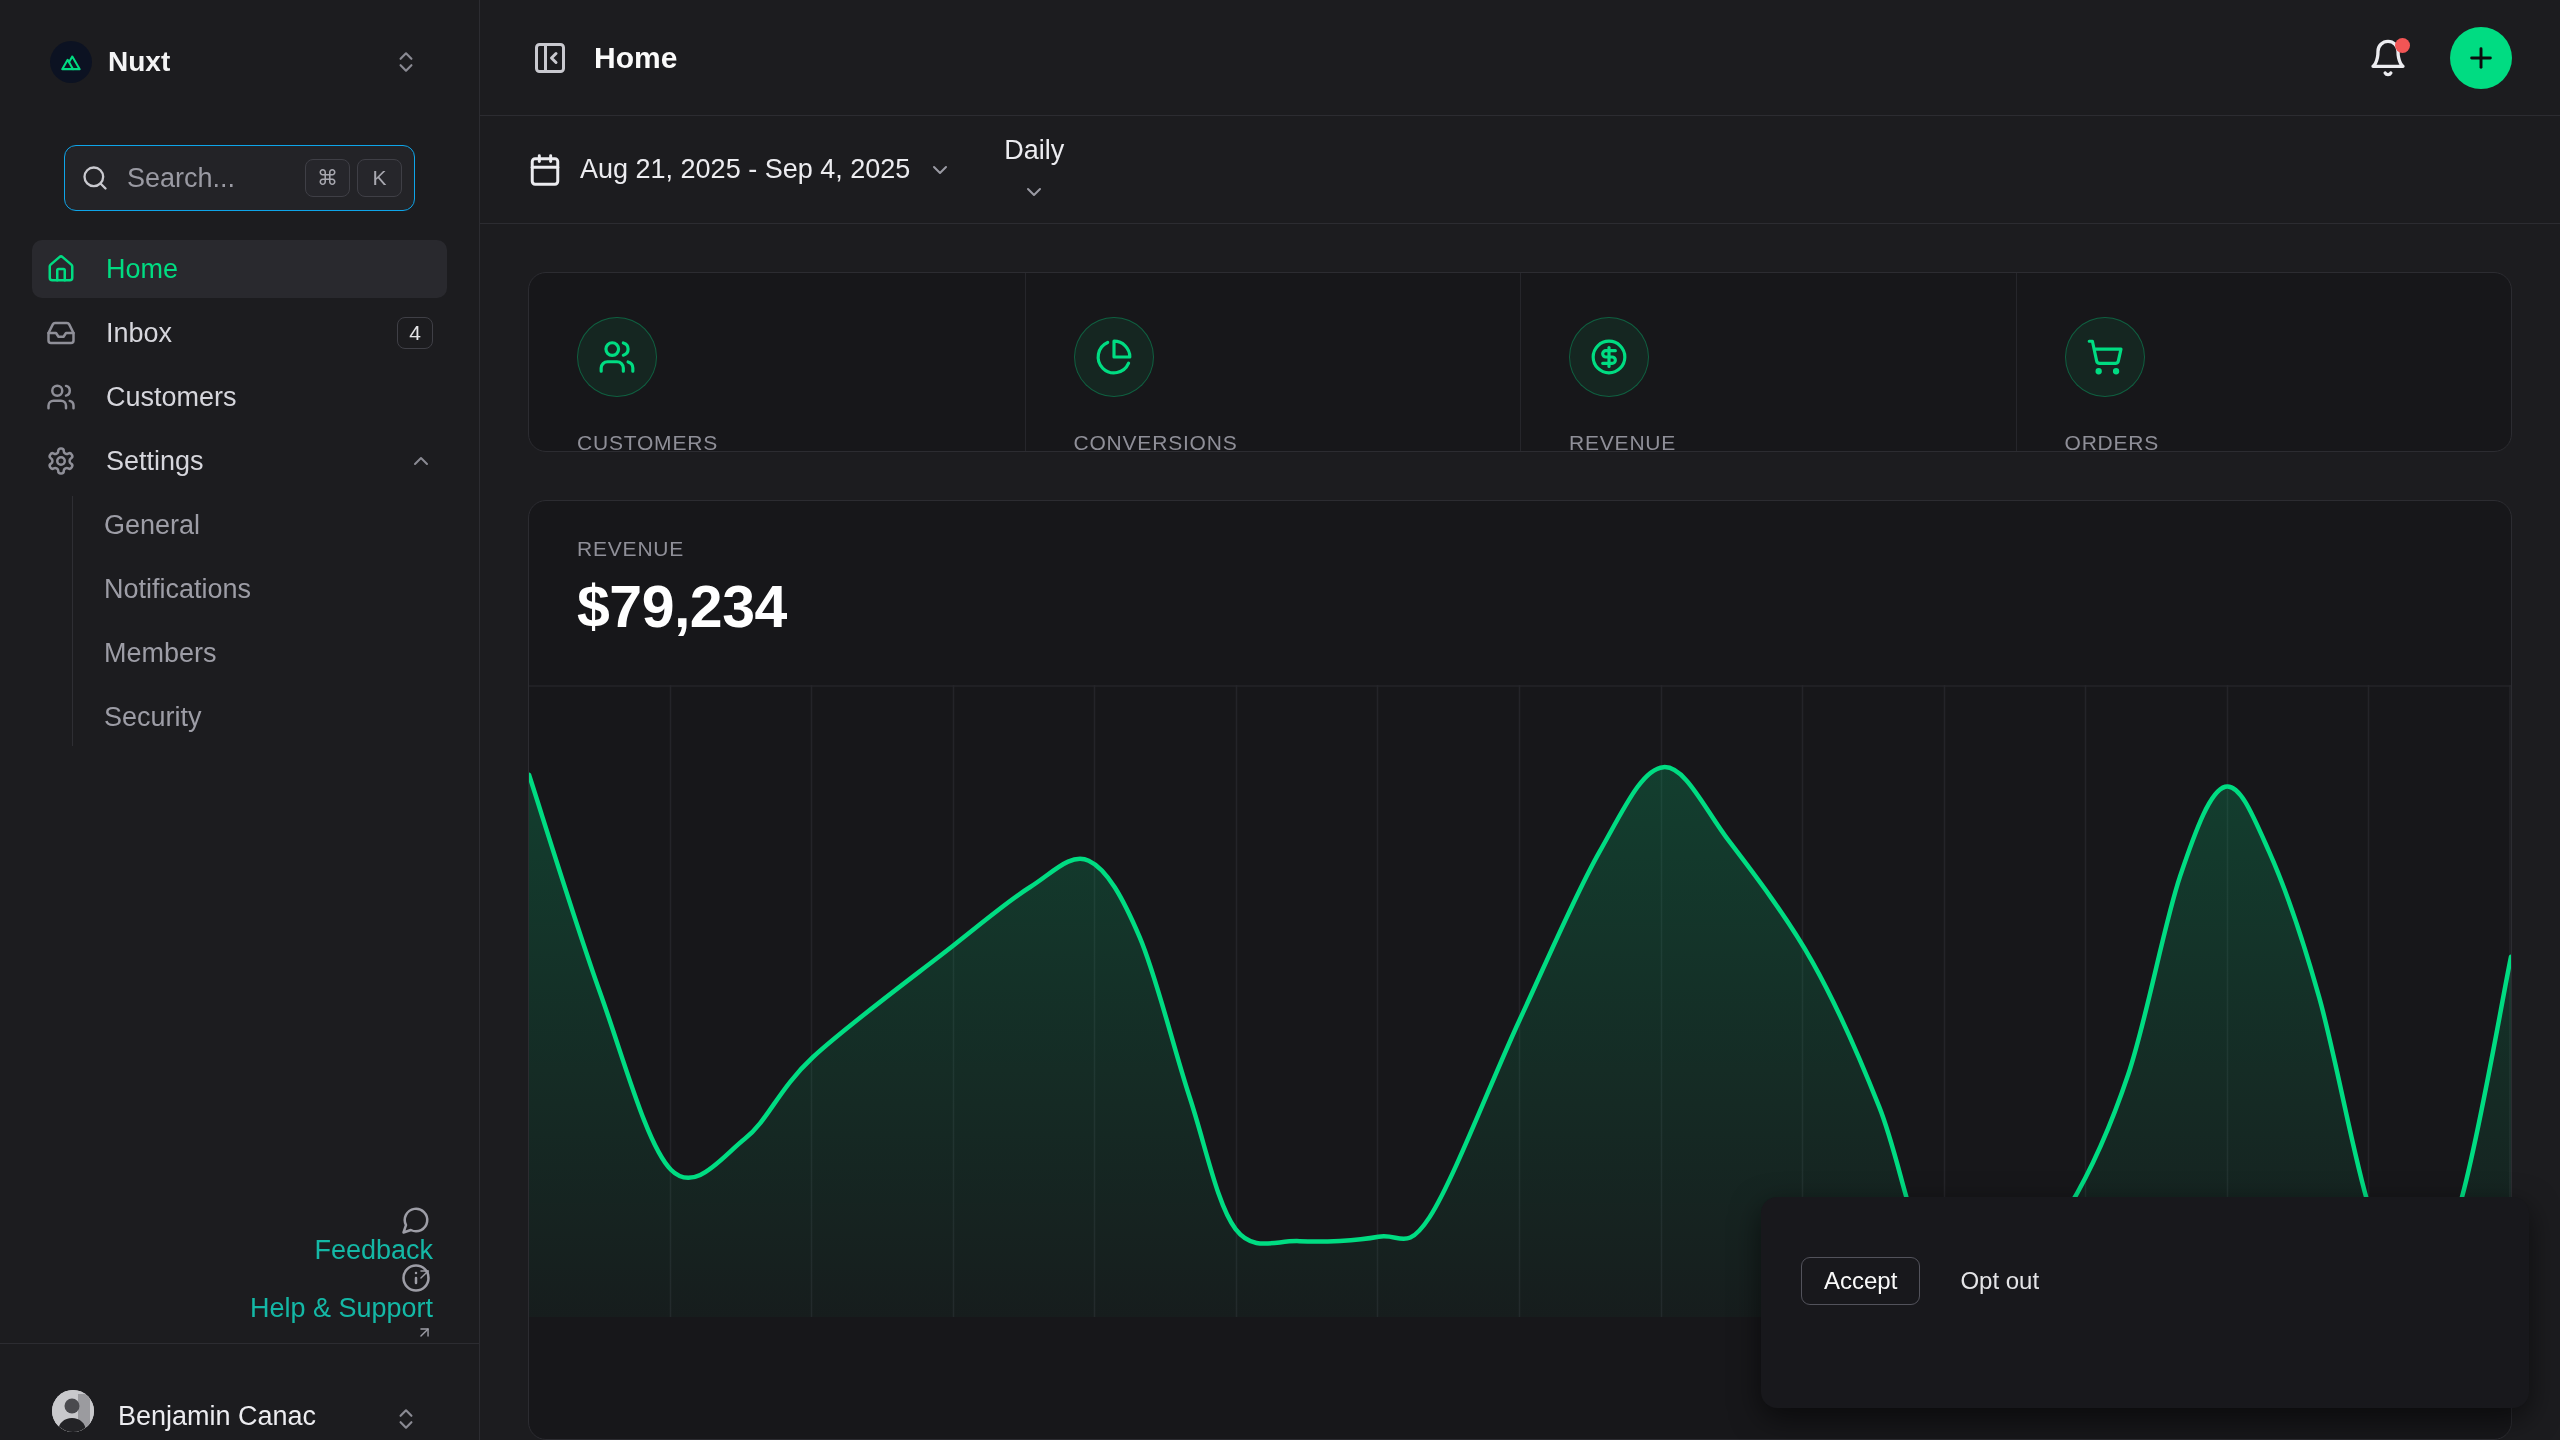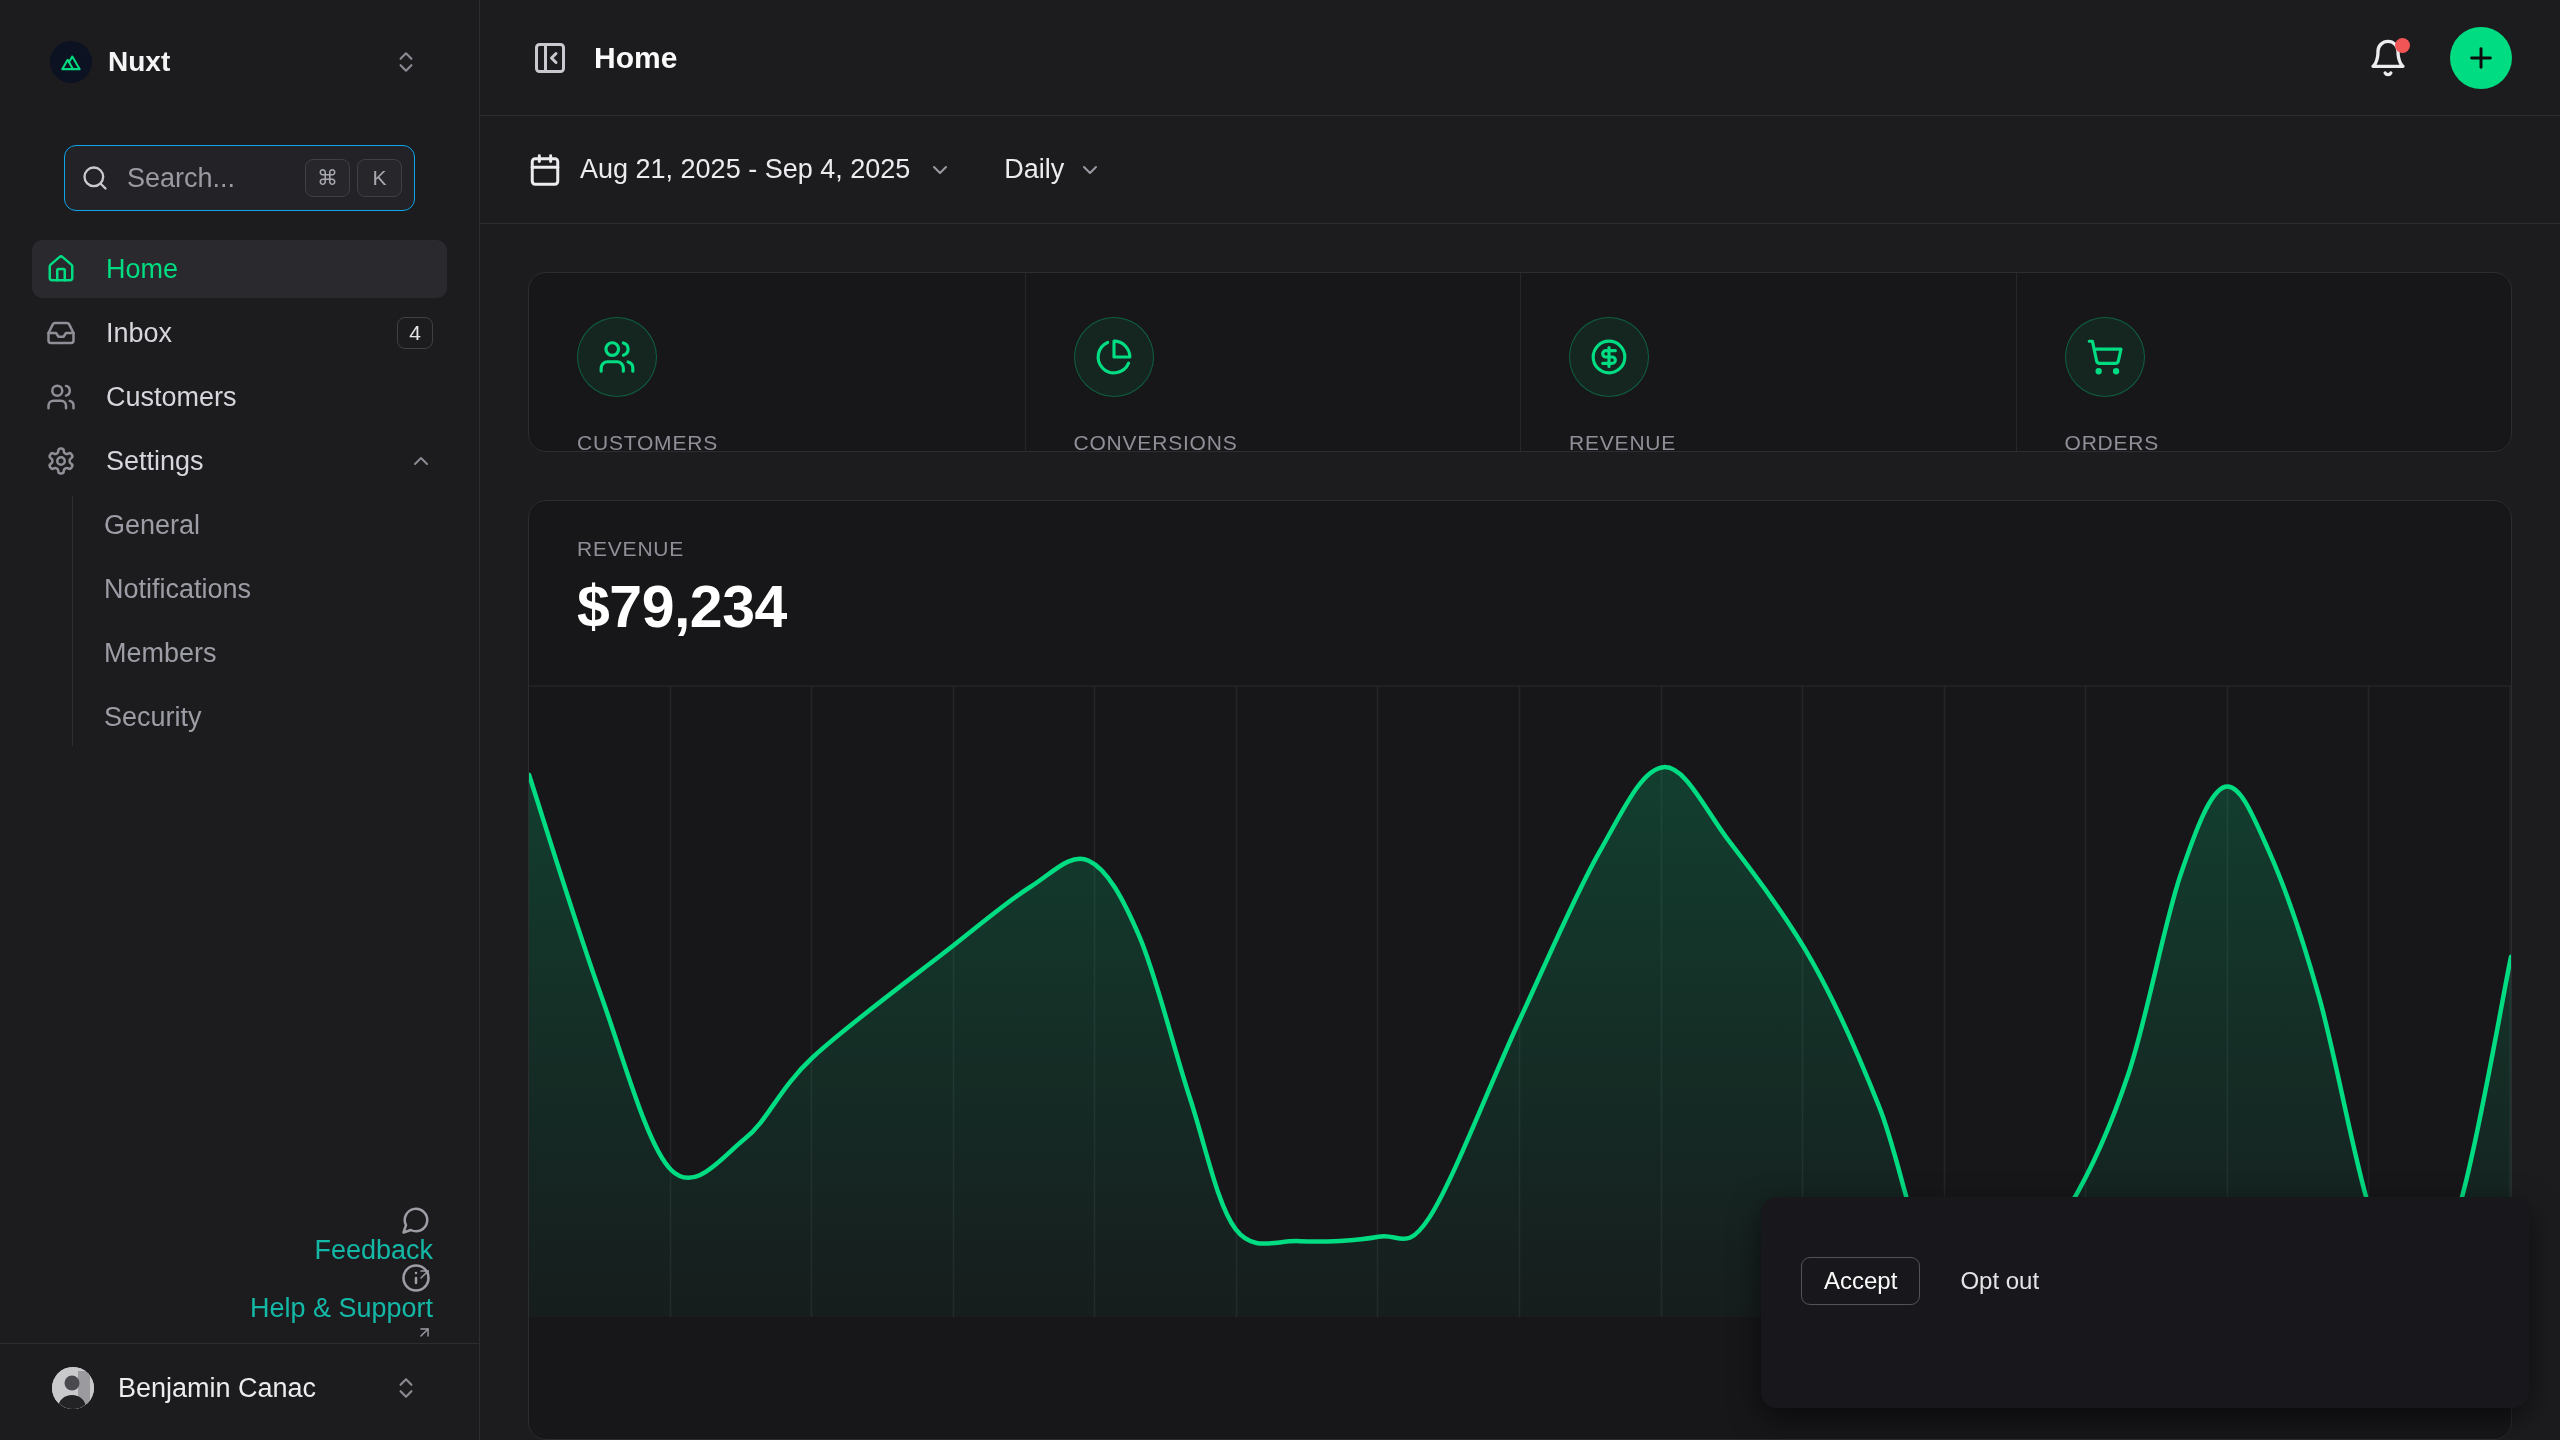--- a/index.html
+++ b/index.html
@@ -39,41 +39,41 @@
   .sub-list { margin-left:40px; border-left:1.5px solid #2e2e33; padding-left:31px; }
   .sub-item { height:58px; margin-bottom:6px; display:flex; align-items:center; font-size:27px; color:#9d9da6; cursor:pointer; border-radius:10px; }
 
   .side-spacer { flex:1; }
   .side-links { padding:0 32px 22px; }
   .link-row { height:58px; display:flex; align-items:flex-end; padding:0 14px; color:#14b8a6; cursor:pointer; border-radius:10px;flex-direction:column; }
   .link-row .nico { width:32px; display:flex; color:#9d9da6; }
   .link-label { margin-left:28px; font-size:27px; }
   .ext { margin-left:6px; margin-bottom:18px; color:#9d9da6; }
 
-  .user-row { border-top:1px solid #2c2c31; height:97px; display:flex; align-items:center; padding:0 32px 8px 52px; cursor:pointer; }
+  .user-row { border-top:1px solid #2c2c31; height:97px; display:flex; align-items:flex-end; padding:0 32px 8px 52px; cursor:pointer; }
   .avatar { width:42px; height:42px; border-radius:50%; overflow:hidden; background:#cfcfd2; flex:0 0 42px; }
   .user-name { margin-left:24px; font-size:27px; color:#ececf0; font-weight:500; }
   .user-caret { margin-left:auto; margin-right:28px; color:#8a8a93; }
 
   
   .main { flex:1; display:flex; flex-direction:column; min-width:0; }
   .main-header { height:116px; border-bottom:1px solid #2c2c31; display:flex; align-items:center; padding:0 48px; }
   .collapse-btn { width:44px; height:44px; border-radius:8px; display:flex; align-items:center; justify-content:center; color:#c9c9cf; cursor:pointer; }
   .page-title { margin-left:22px; font-size:30px; font-weight:700; color:#fafafa; }
   .header-right { margin-left:auto; display:flex; align-items:center; gap:40px; }
   .bell-btn { position:relative; width:44px; height:44px; display:flex; align-items:center; justify-content:center; color:#ececf0; cursor:pointer; }
   .bell-dot { position:absolute; top:2px; right:0px; width:15px; height:15px; border-radius:50%; background:#f25555; }
   .add-btn { width:62px; height:62px; border-radius:50%; background:#00dc82; color:#0c0c0d; display:flex; align-items:center; justify-content:center; cursor:pointer; }
 
   .toolbar { height:108px; border-bottom:1px solid #2c2c31; display:flex; align-items:center; padding:0 48px; }
   .range-btn { display:flex; align-items:center; gap:18px; color:#ececf0; cursor:pointer; }
   .range-btn .cal { color:#ececf0; }
   .range-text { font-size:27px; font-weight:500; }
   .dd-caret { color:#9a9aa3; display:flex; }
-  .gran-btn { margin-left:52px; display:flex; align-items:center; gap:14px; color:#ececf0; cursor:pointer; }
+  .gran-btn { margin-left:52px; display:flex; align-items:center; gap:14px; color:#ececf0; cursor:pointer;flex-direction:column; }
   .gran-text { font-size:27px; font-weight:500; }
 
   .content { flex:1; padding:48px 48px 0; display:flex; flex-direction:column; gap:48px; overflow:hidden; }
 
   .stats-card { height:302px; background:#17171a; border:1px solid #2c2c31; border-radius:18px;
     display:grid; grid-template-columns:repeat(4,1fr); overflow:hidden; }
   .stat-cell { padding:44px 48px 0; cursor:pointer; }
   .stat-cell + .stat-cell { border-left:1px solid #26262b; }
   .stat-ic { width:80px; height:80px; border-radius:50%; background:rgba(0,220,130,0.08);
     border:1.5px solid rgba(0,220,130,0.32); color:#00dc82; display:flex; align-items:center; justify-content:center; }

